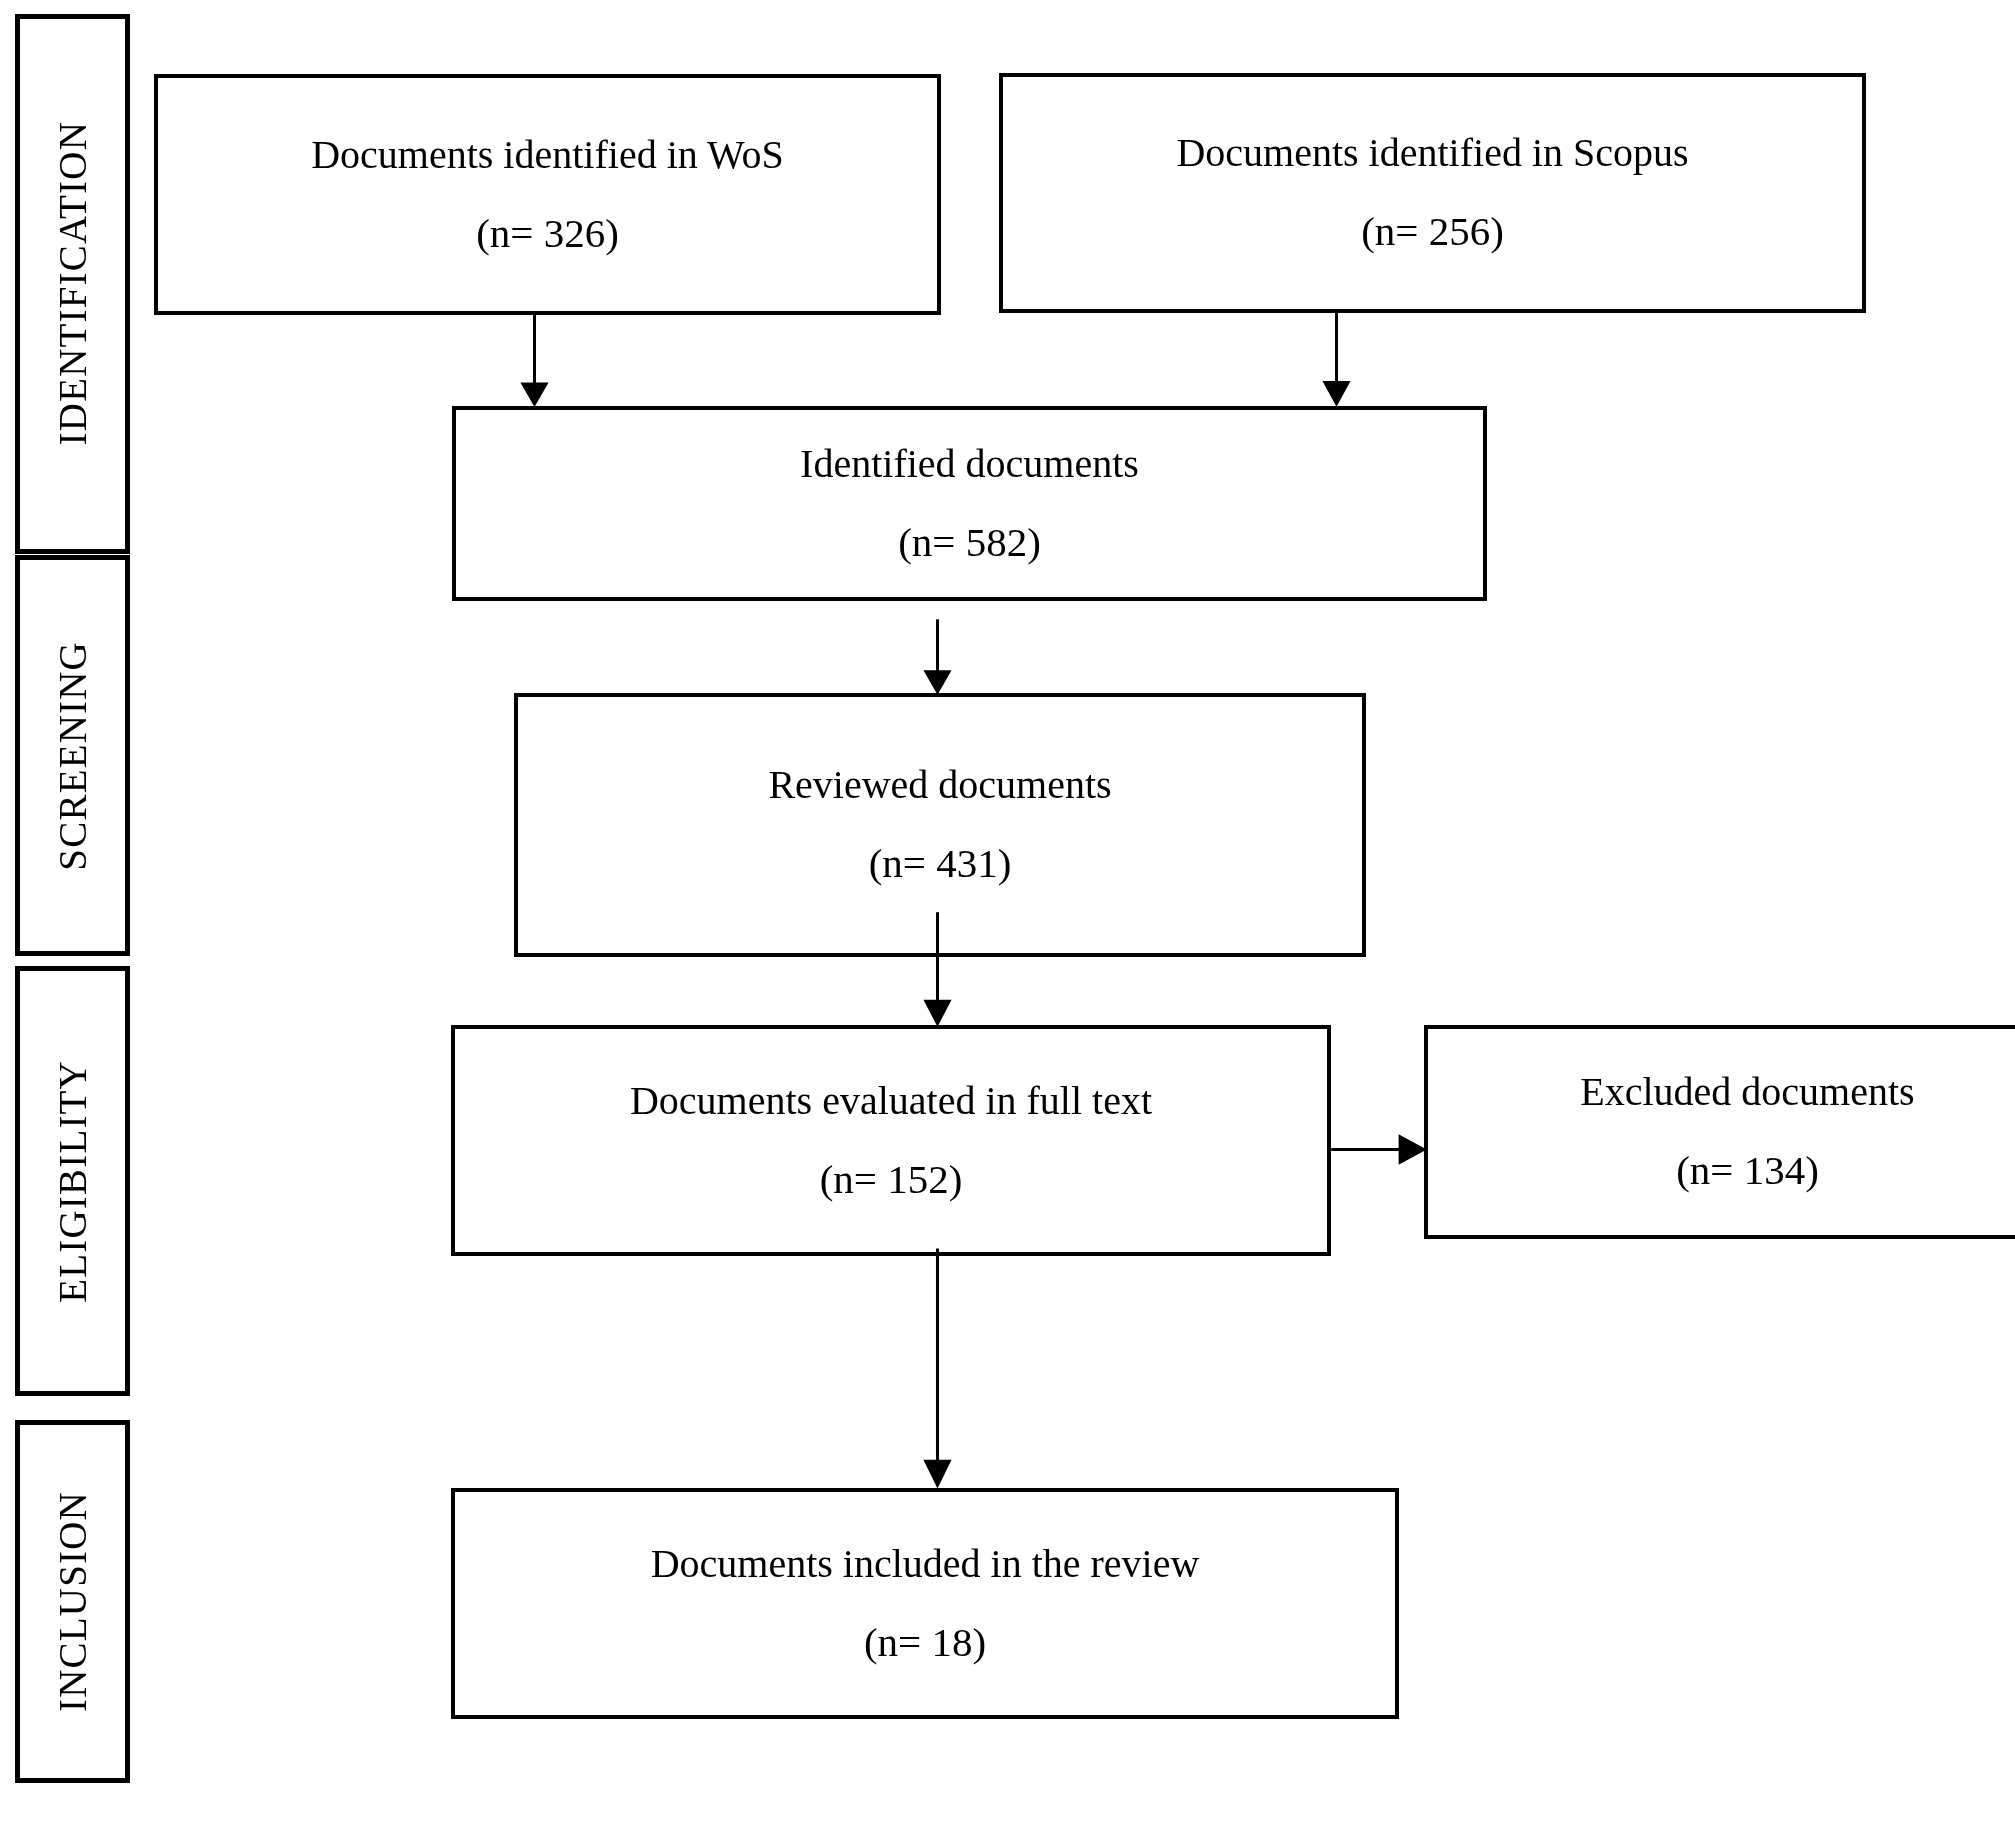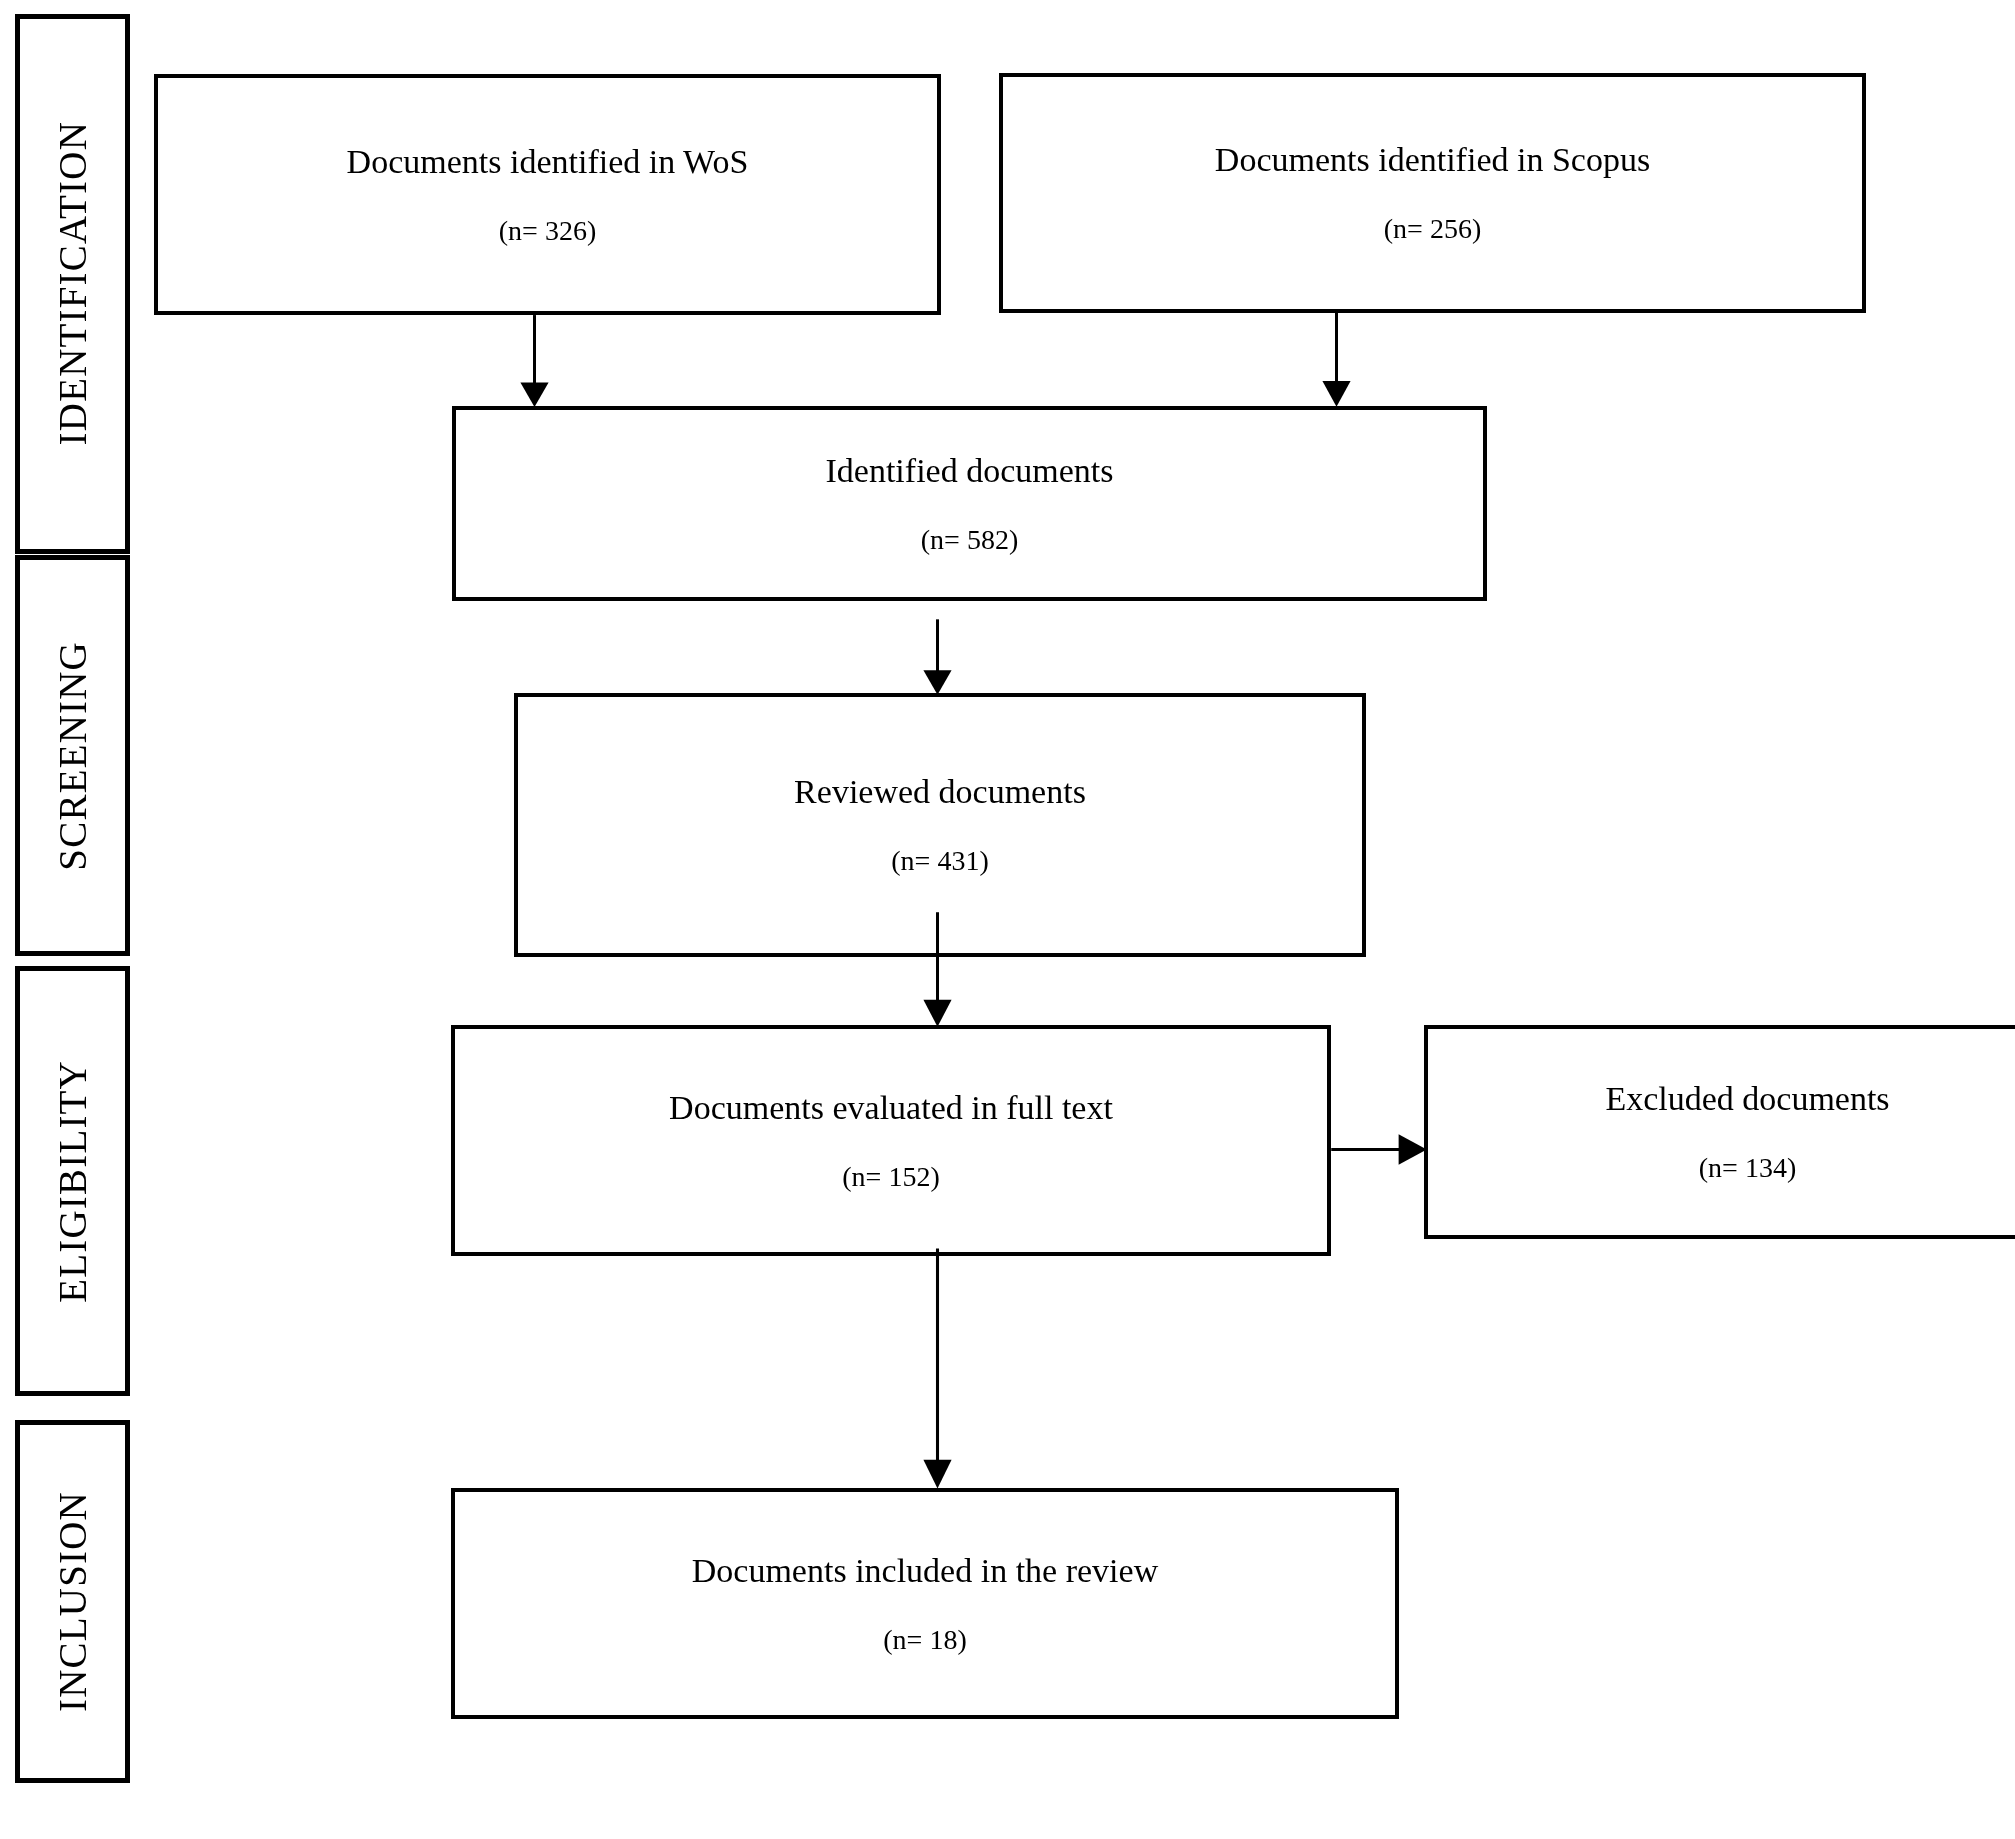--- a/index.html
+++ b/index.html
@@ -44,27 +44,27 @@
     position: absolute;
     border: 4.3px solid #000000;
     background: #ffffff;
     box-sizing: border-box;
     display: flex;
     flex-direction: column;
     align-items: center;
     justify-content: center;
   }
   .flow-box .line1 {
-    font-size: 34px;
+    font-size: 40px;
     line-height: 1.05;
     white-space: nowrap;
     text-align: center;
   }
   .flow-box .line2 {
-    font-size: 28px;
+    font-size: 41px;
     line-height: 1.05;
     white-space: nowrap;
     text-align: center;
     margin-top: 36px;
   }
 
   
   .conn {
     position: absolute;
   }

